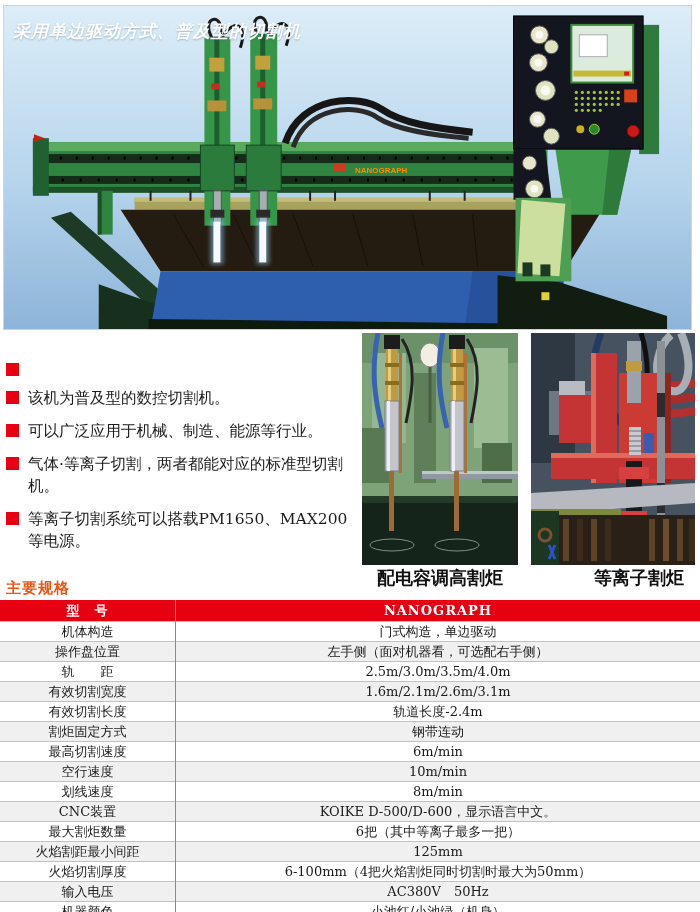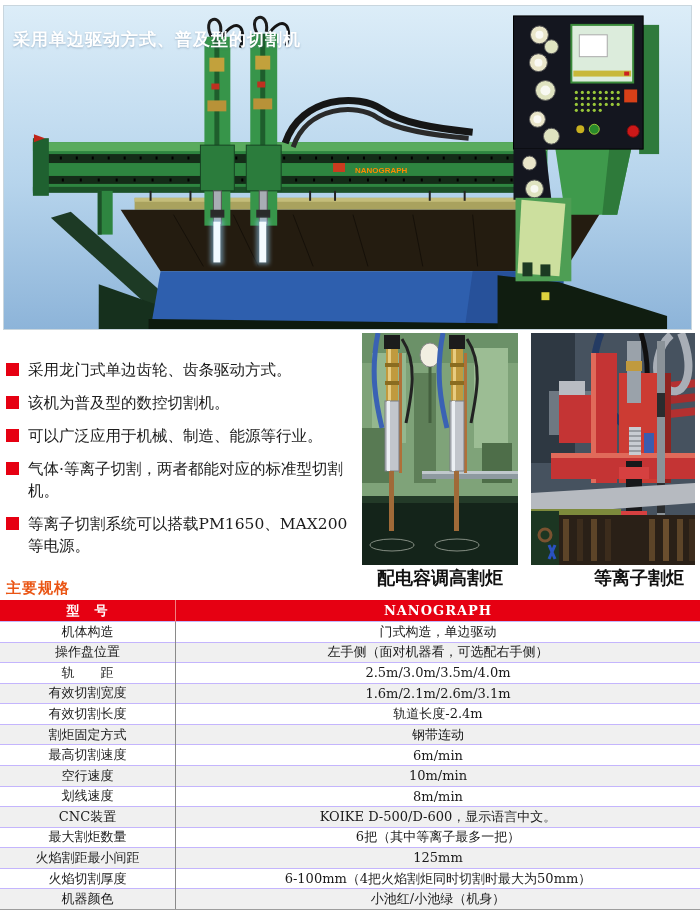--- a/index.html
+++ b/index.html
@@ -8,24 +8,25 @@
     font-family:"Liberation Sans","DejaVu Sans",sans-serif;
     overflow:hidden;
   }
   
   .hero{
     position:absolute;left:3px;top:5px;width:689px;height:325px;
     border:1px solid #c9d6de;box-sizing:border-box;overflow:hidden;
   }
   .hero svg{display:block;width:100%;height:100%;}
   .hero-title{
-    position:absolute;left:9px;top:22px;
+    position:absolute;left:9px;top:14px;
     color:#ffffff;font-size:17px;font-weight:bold;letter-spacing:1px;
     text-shadow:0 1px 2px rgba(60,90,120,.35);
     font-family:"Liberation Sans","DejaVu Sans",sans-serif;
+    font-style:italic;
   }
   
   .features{
     position:absolute;left:6px;top:359px;width:352px;margin:0;padding:0;list-style:none;
     font-family:"DejaVu Serif","Liberation Serif",serif;
   }
   .features li{display:flex;align-items:flex-start;margin:0 0 11px 0;
     font-size:15.5px;line-height:22px;color:#1c1c1c;}
   .bullet-sq{flex:0 0 13px;width:13px;height:13px;background:#e60012;margin:4px 9px 0 0;}
   
@@ -220,21 +221,20 @@
     <polygon points="519,195 563,199 557,272 515,269" fill="#ccdf9e"></polygon>
     <rect x="520" y="258" width="10" height="14" fill="#1c3a22"></rect>
     <rect x="538" y="260" width="10" height="12" fill="#1c3a22"></rect>
   </svg>
   <div class="hero-title">采用单边驱动方式、普及型的切割机</div>
 </div>
 
 <ul class="features">
   <li>
     <span class="bullet-sq"></span>
-    <span>采用龙门式单边齿轮、齿条驱动方式。</span>
     </li>
   <li>
     <span class="bullet-sq"></span>
     <span>该机为普及型的数控切割机。</span>
     </li>
   <li>
     <span class="bullet-sq"></span>
     <span>可以广泛应用于机械、制造、能源等行业。</span>
     </li>
   <li>
@@ -416,17 +416,21 @@
       </tr>
     <tr>
         <td class="label">火焰割距最小间距</td>
         <td>125mm</td>
       </tr>
     <tr>
         <td class="label">火焰切割厚度</td>
         <td>6-100mm（4把火焰割炬同时切割时最大为50mm）</td>
       </tr>
     <tr>
+        <td class="label">输入电压</td>
+        <td>AC380V　50Hz</td>
+      </tr>
+    <tr>
         <td class="label">机器颜色</td>
         <td>小池红/小池绿（机身）</td>
       </tr>
   </tbody>
 </table>
 
 </body></html>

